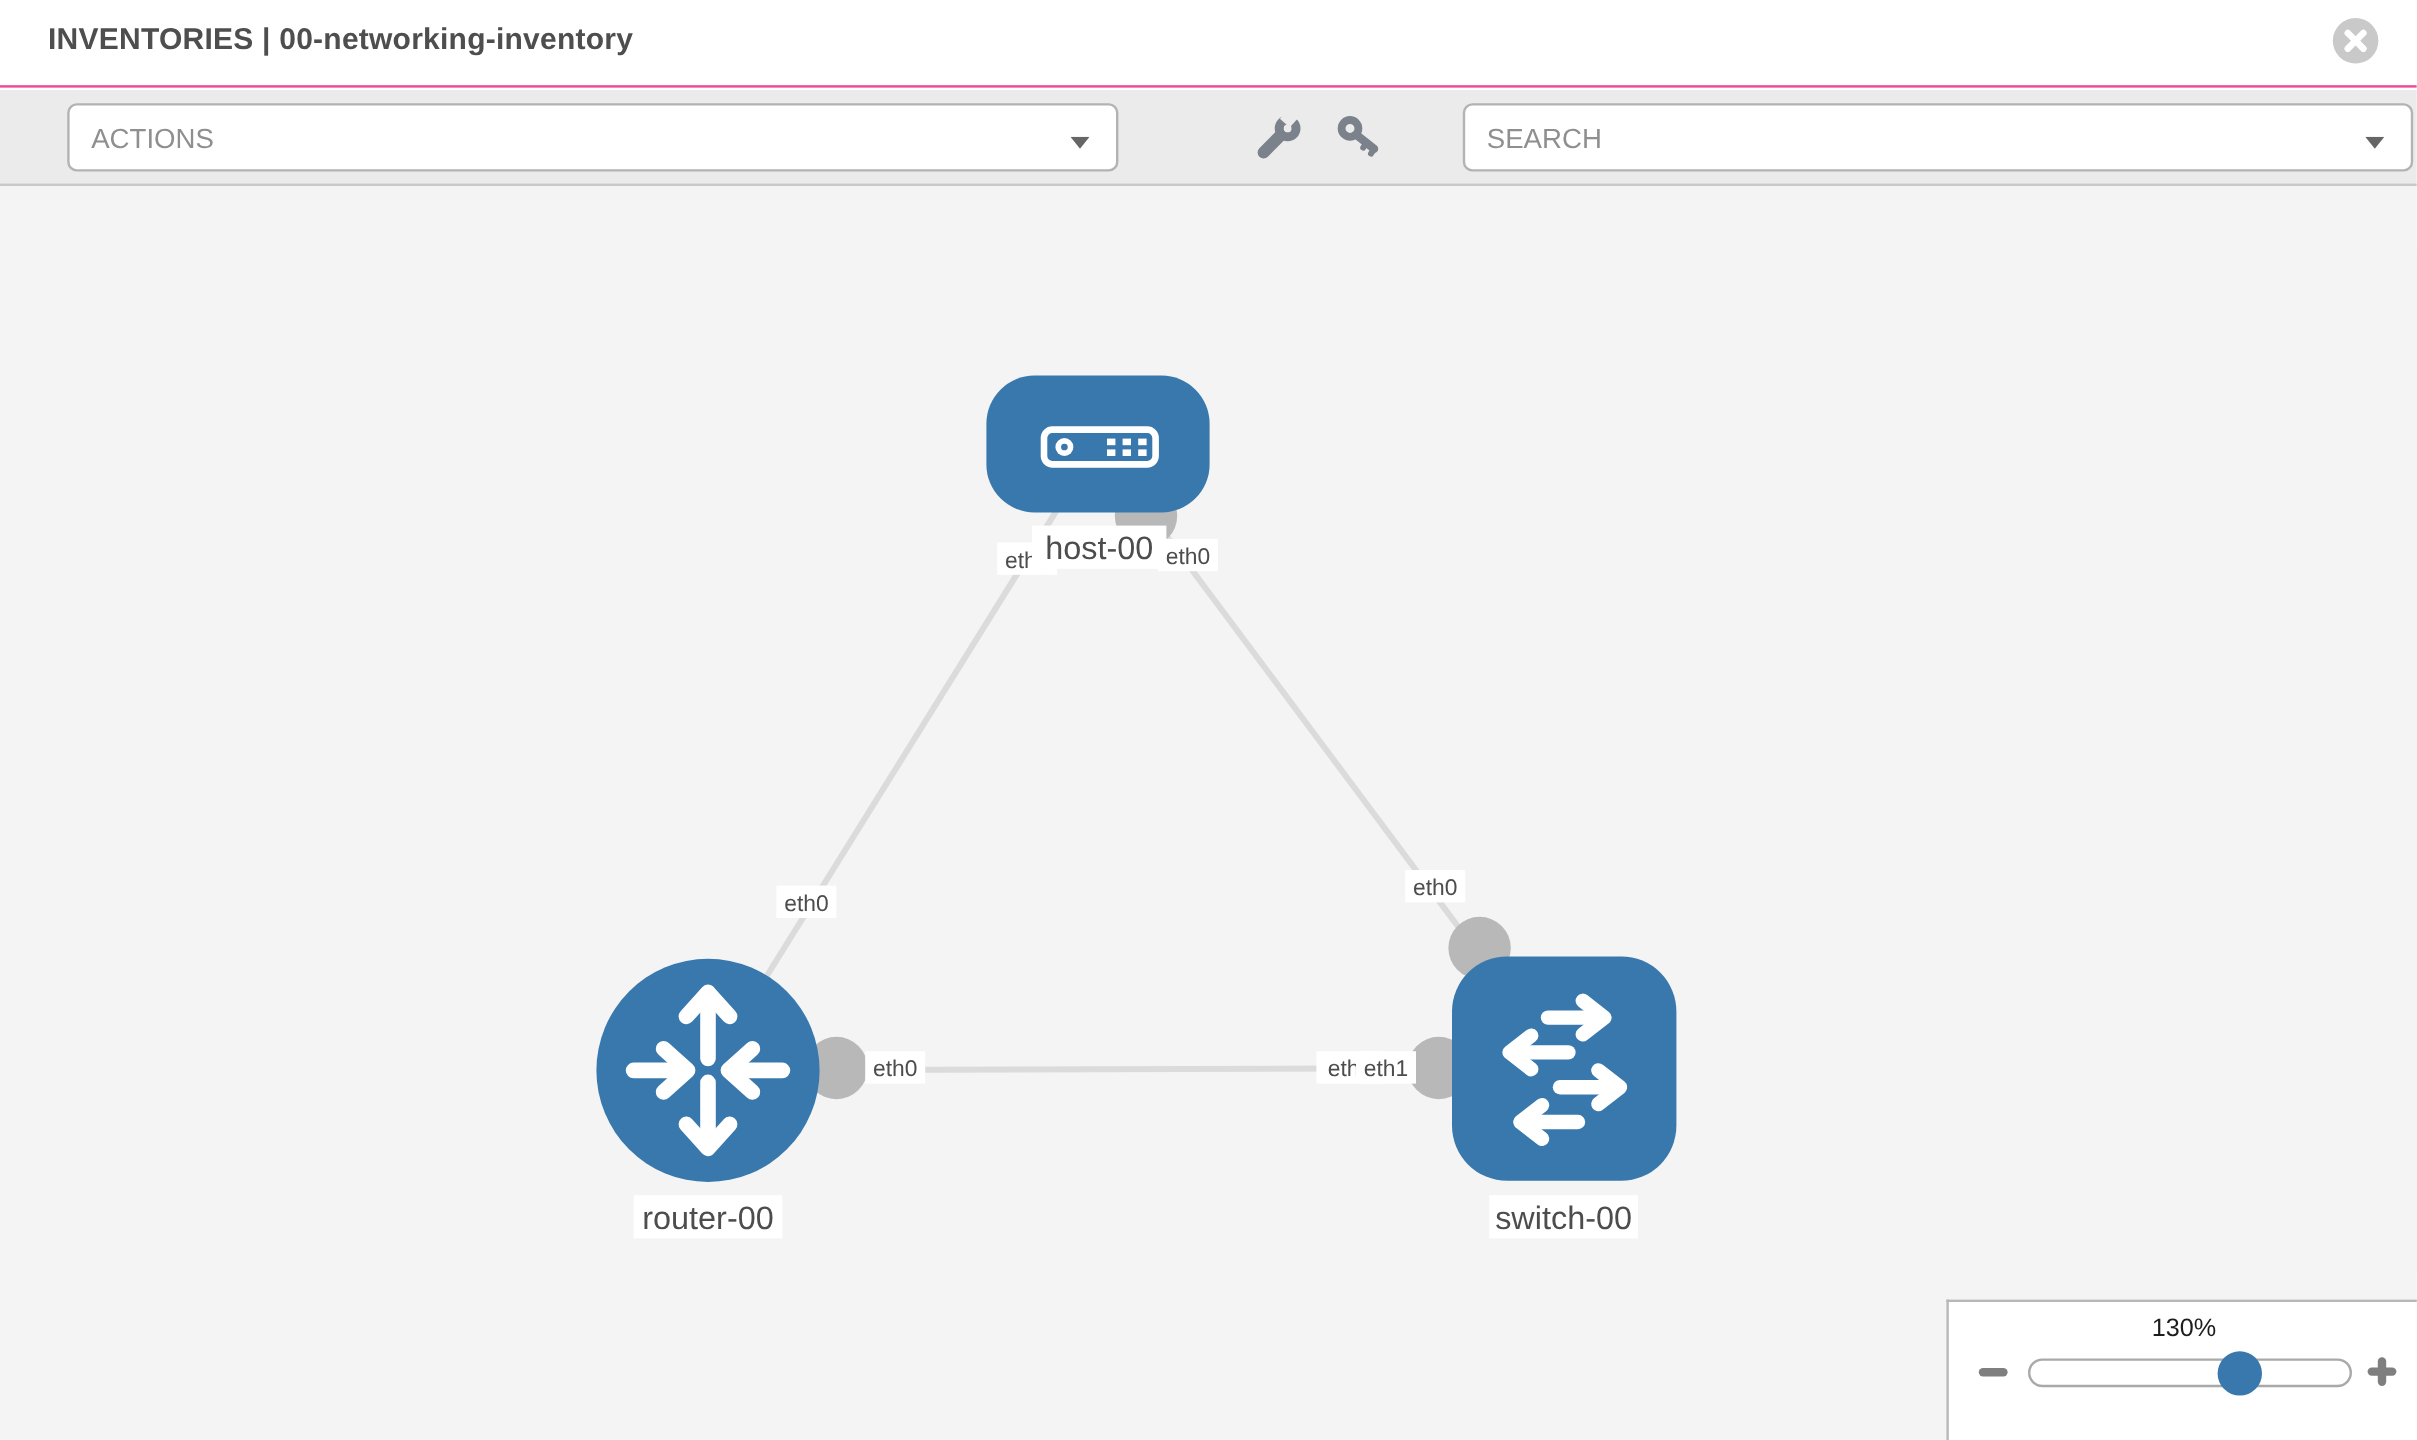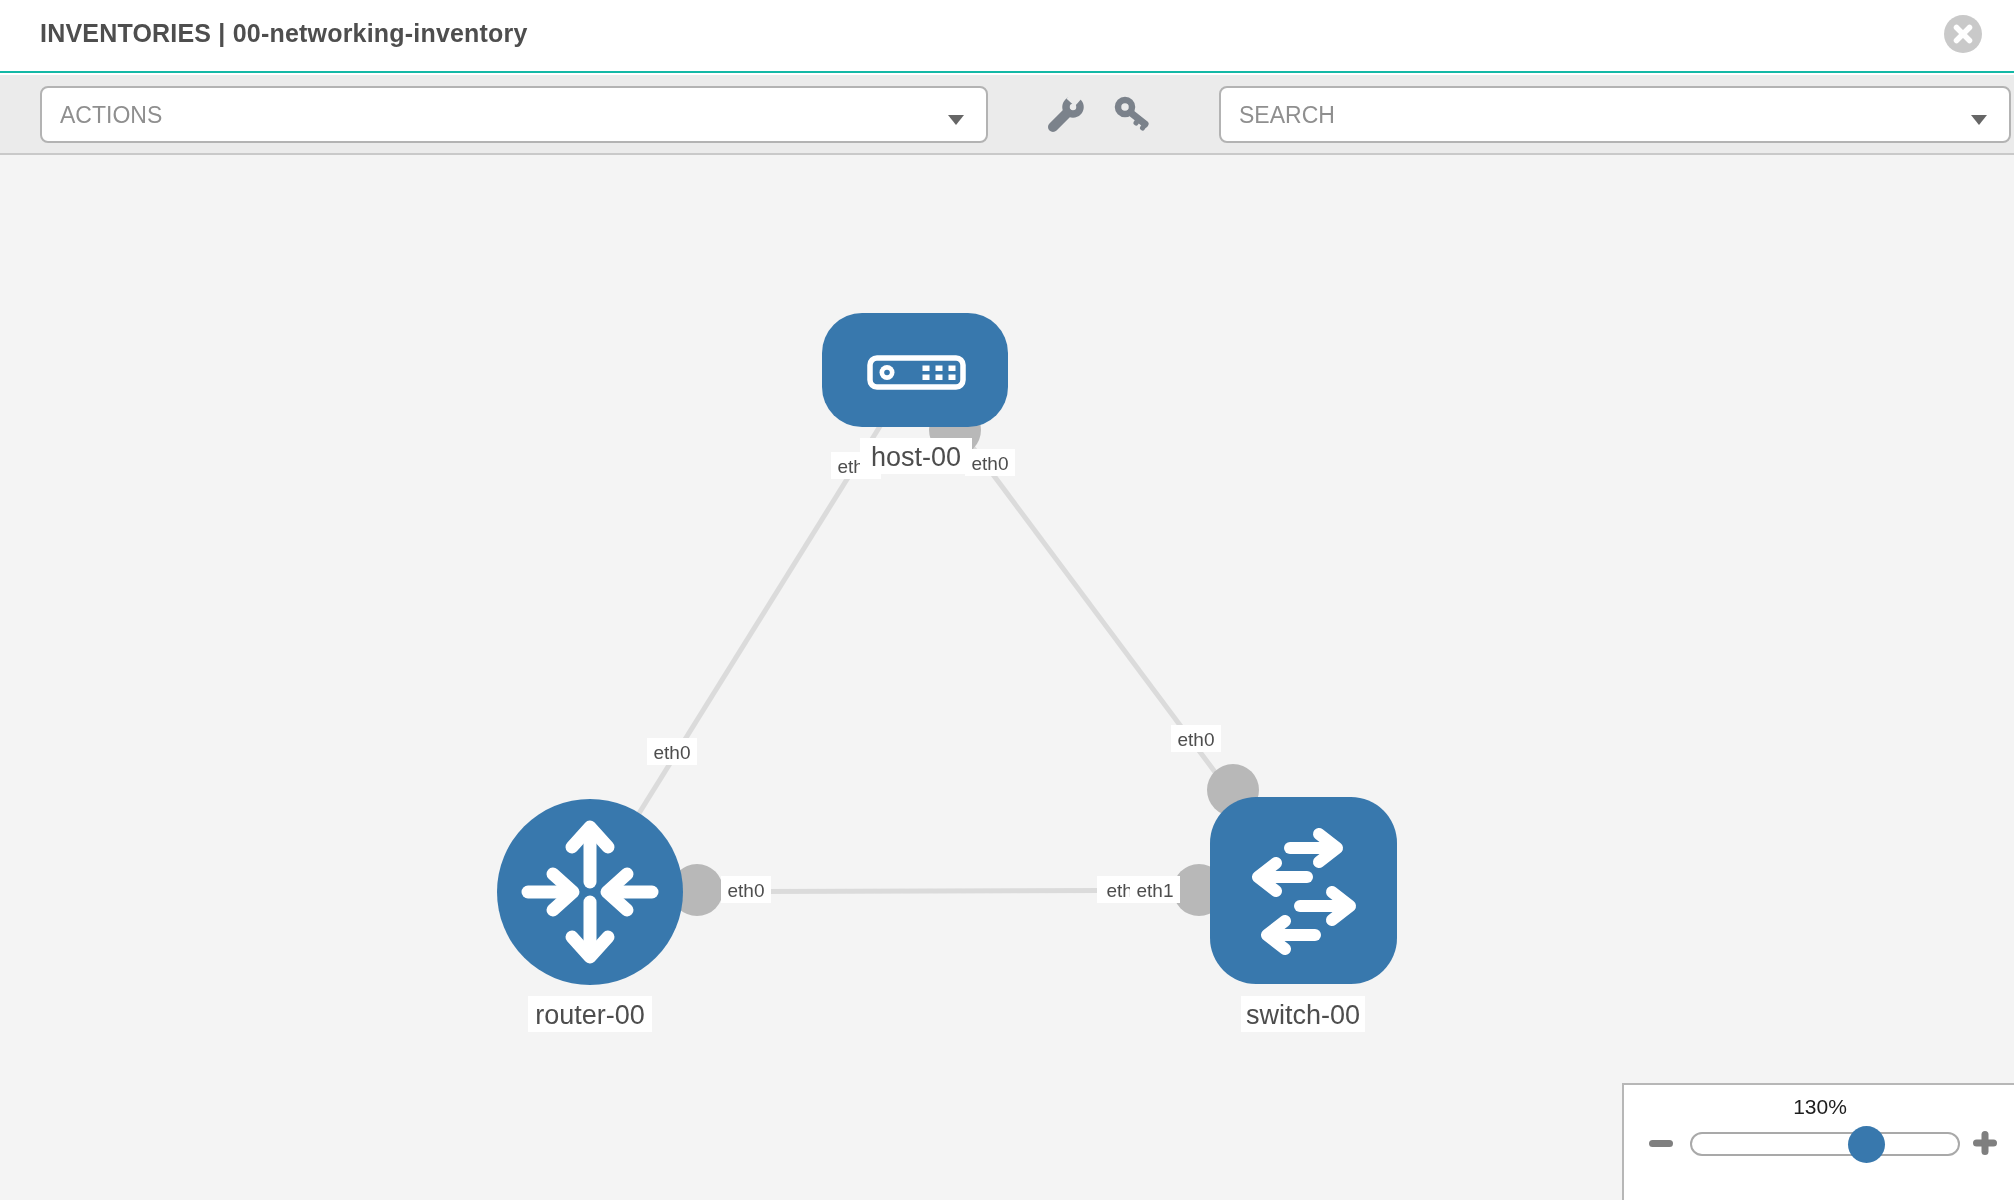--- a/index.html
+++ b/index.html
@@ -2,34 +2,34 @@
 <html><head>
 <meta charset="utf-8">
 <style>
   * { margin:0; padding:0; box-sizing:border-box; }
   html,body { width:2014px; height:1200px; overflow:hidden; background:#fff;
               font-family:"Liberation Sans", sans-serif; }
   .app { position:relative; width:2014px; height:1200px; }
 
   
   .header { position:absolute; left:0; top:0; width:2014px; height:73px; background:#fff;
-            border-bottom:2px solid #14b8a6; }
+            border-bottom:2px solid #ec4899; }
   .header .title { position:absolute; left:40px; top:19px; font-size:25px; font-weight:bold;
                    color:#4e4e4e; letter-spacing:.2px; }
   .close-btn { position:absolute; right:31px; top:14px; width:40px; height:40px; border:none;
                background:transparent; cursor:pointer; }
 
   
   .toolbar { position:absolute; left:0; top:75px; width:2014px; height:80px; background:#ebebeb;
              border-bottom:2px solid #c9c9c9; }
   .dropdown { position:absolute; top:11px; height:57px; background:#fff;
               border:2px solid #b3b3b3; border-radius:8px; cursor:pointer; }
   .dropdown .dd-label { position:absolute; left:18px; top:14px; font-size:23px; color:#8f8f8f; }
   .dropdown .caret { position:absolute; right:22px; top:24px; }
-  .dd-actions { left:40px;  width:948px; }
+  .dd-actions { left:56px;  width:876px; }
   .dd-search  { left:1183px; width:792px;margin-left:36px; }
   .tool-icon-btn { position:absolute; top:18px; width:46px; height:46px; border:none;
                    background:transparent; cursor:pointer; }
   .btn-wrench { left:1042px; }
   .btn-key    { left:1110px; }
 
   
   .canvas { position:absolute; left:0; top:155px; width:2014px; height:1045px; background:#f4f4f4; }
   .topology-svg { position:absolute; left:0; top:0; }
   .node-label   { font-size:27px; fill:#4d4d4d; }

